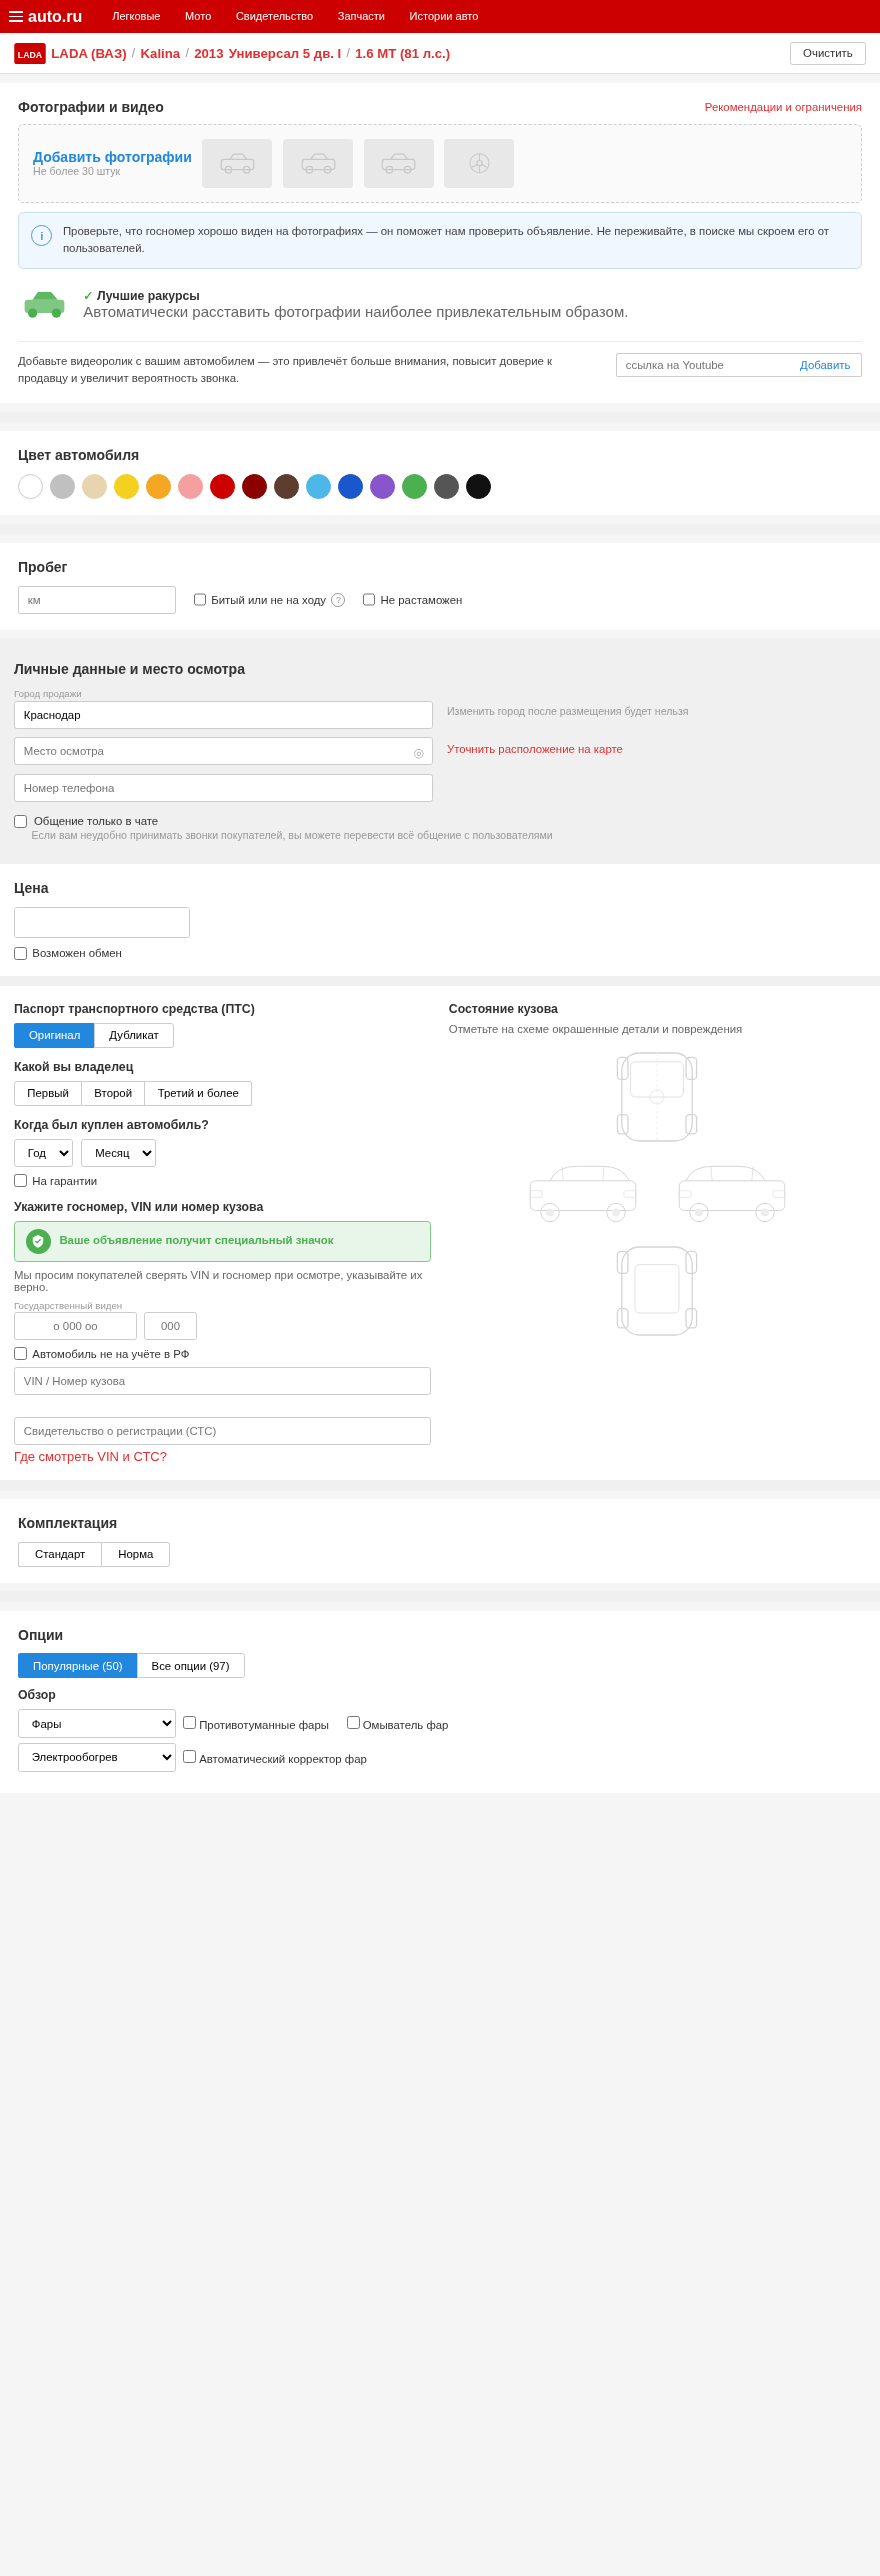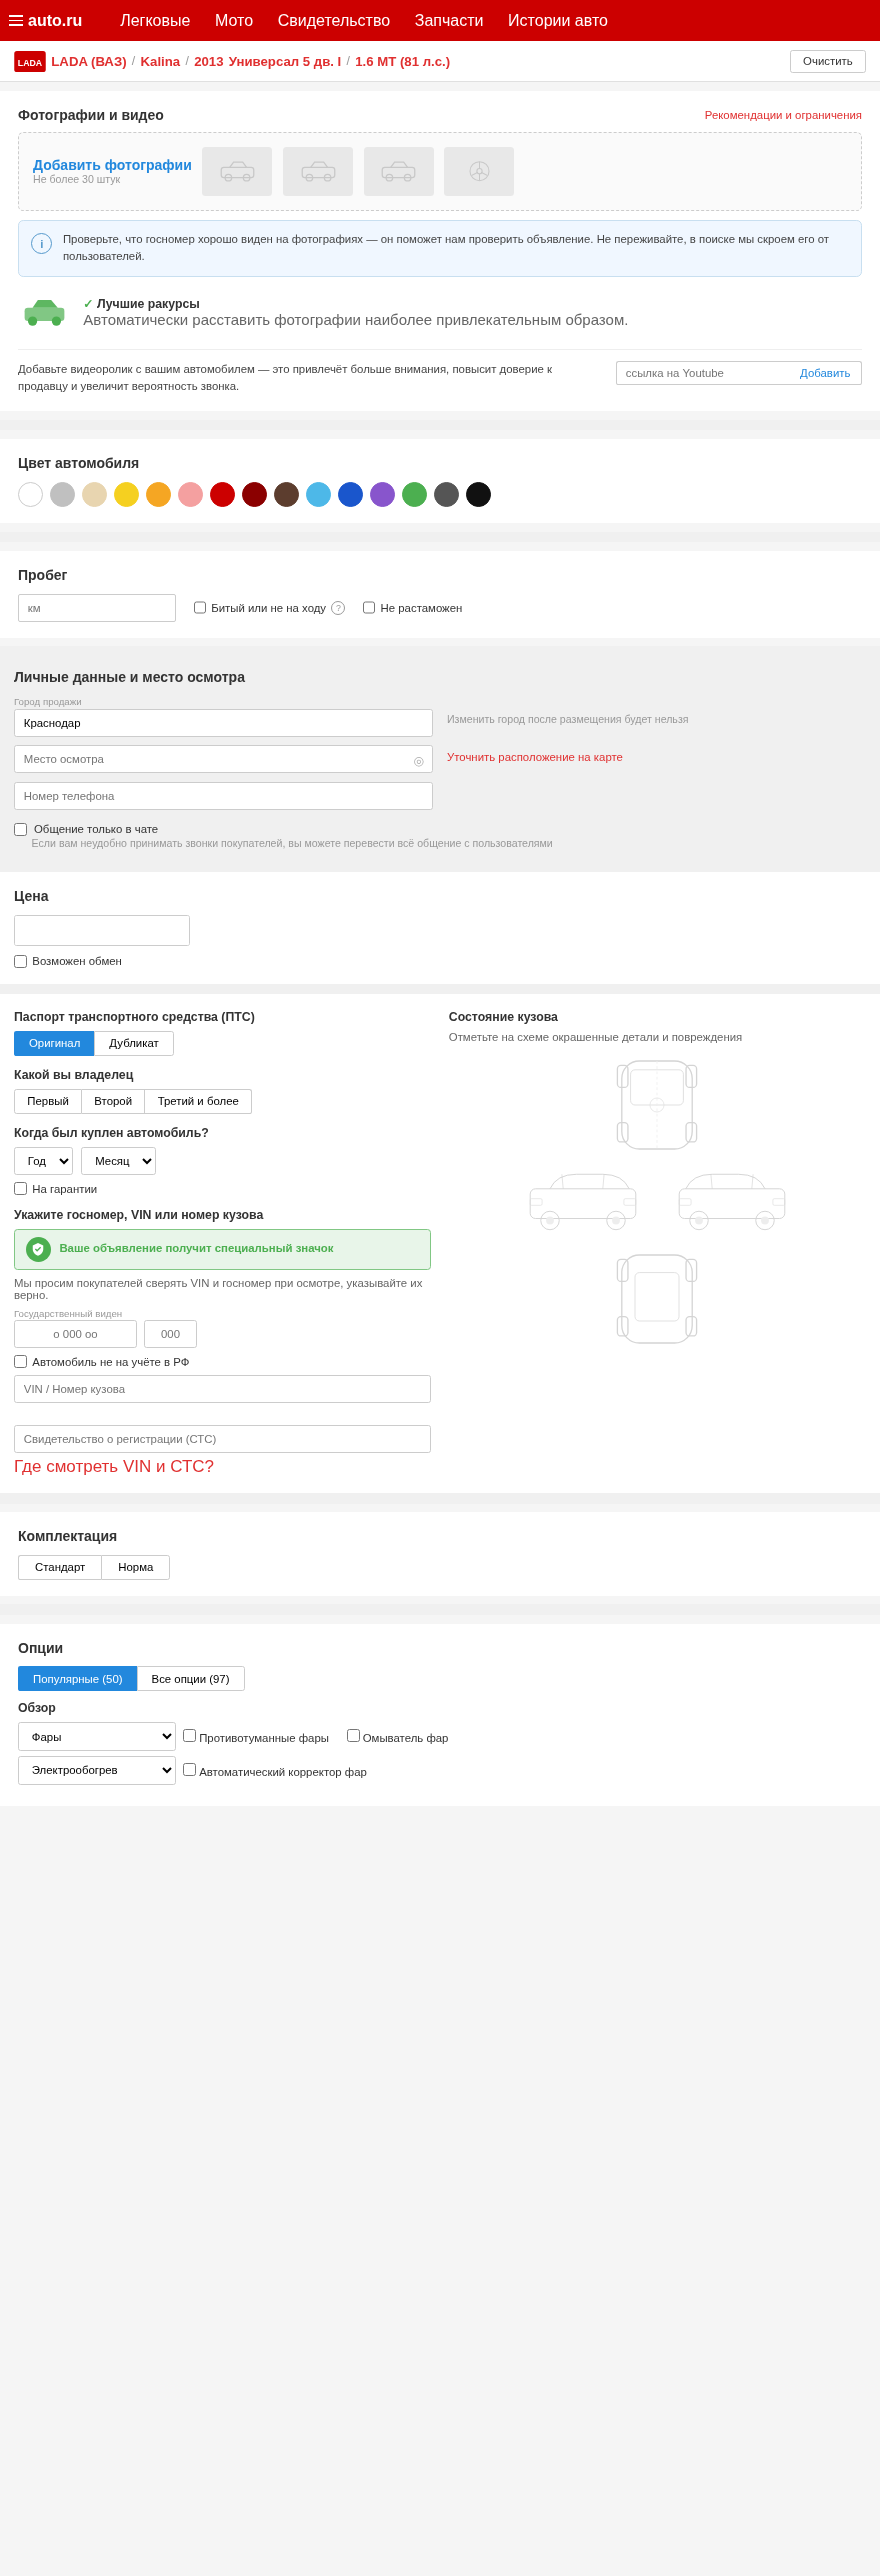--- a/index.html
+++ b/index.html
@@ -1,24 +1,24 @@
 <!DOCTYPE html>
 <html style="font-size:14px"><head>
   <meta charset="utf-8">
   <style>
     * { box-sizing: border-box; margin: 0; padding: 0; }
     body { font-family: Arial, sans-serif; font-size: 12.3px; color: #333; background: #f5f5f5; width: 880px; }
 
     
-    .nav-bar { background: #cc0000; display: flex; align-items: center; padding: 0 8.8px; height: 41px; gap: 8px; }
+    .nav-bar { background: #cc0000; display: flex; align-items: center; padding: 0 8.8px; height: 33px; }
     .nav-logo { color: #fff; font-weight: bold; font-size: 16px; margin-right: 17.6px; display: flex; align-items: center; gap: 5.3px; }
     .nav-logo .hamburger { display: flex; flex-direction: column; gap: 2.6px; cursor: pointer; }
     .nav-logo .hamburger span { display: block; width: 14px; height: 1.8px; background: #fff; }
     .nav-links { display: flex; gap: 0; }
-    .nav-links a { color: #fff; text-decoration: none; font-size: 16px; padding: 0 12.3px; line-height: 33px; }
+    .nav-links a { color: #fff; text-decoration: none; font-size: 11px; padding: 0 12.3px; line-height: 33px; }
 
     
     .breadcrumb-bar { background: #fff; padding: 8.8px 14px; display: flex; align-items: center; justify-content: space-between; border-bottom: 0.9px solid #e0e0e0; }
     .breadcrumb { display: flex; align-items: center; gap: 5.3px; font-size: 12.3px; }
     .breadcrumb span { color: #999; }
     .breadcrumb a { color: #e03030; text-decoration: none; font-weight: bold; font-size: 13.2px; }
     .btn-clear { border: 0.9px solid #ccc; background: #fff; padding: 4.4px 12.3px; border-radius: 2.6px; cursor: pointer; font-size: 11.4px; color: #333; }
 
     
     .section { background: #fff; margin: 8.8px 0; padding: 16px 18px; }
@@ -128,21 +128,21 @@
     
     .guarantee-row { display: flex; align-items: center; gap: 5.3px; font-size: 11.4px; margin-top: 7px; }
 
     
     .not-rf-row { display: flex; align-items: center; gap: 5.3px; font-size: 11.4px; margin: 7px 0; }
 
     
     .vin-fields { display: flex; flex-direction: column; gap: 22px; margin-top: 7px; }
 
     
-    .where-vin-link { color: #e03030; font-size: 17px; text-decoration: none; margin-top: 3.5px; display: inline-block; }
+    .where-vin-link { color: #e03030; font-size: 13px; text-decoration: none; margin-top: 3.5px; display: inline-block; }
 
     .pts-left-section { display: flex; flex-direction: column; gap: 12.3px; }
 
     .separator { height: 10.6px; background: #f0f0f0; }
   </style>
 </head>
 <body>
 
 <nav class="nav-bar">
   <div class="nav-logo">

